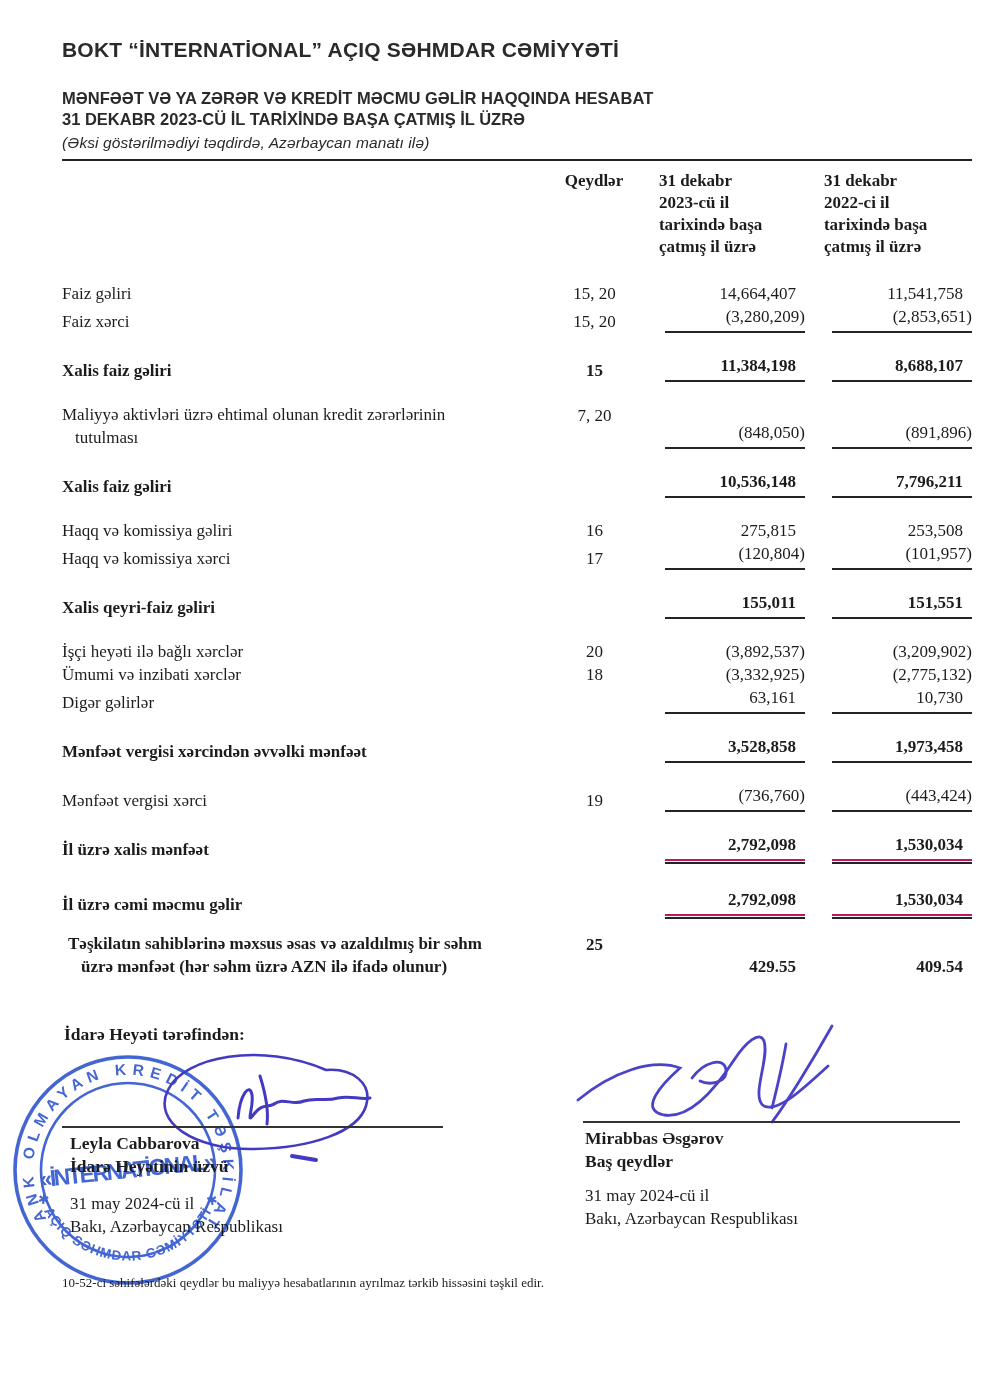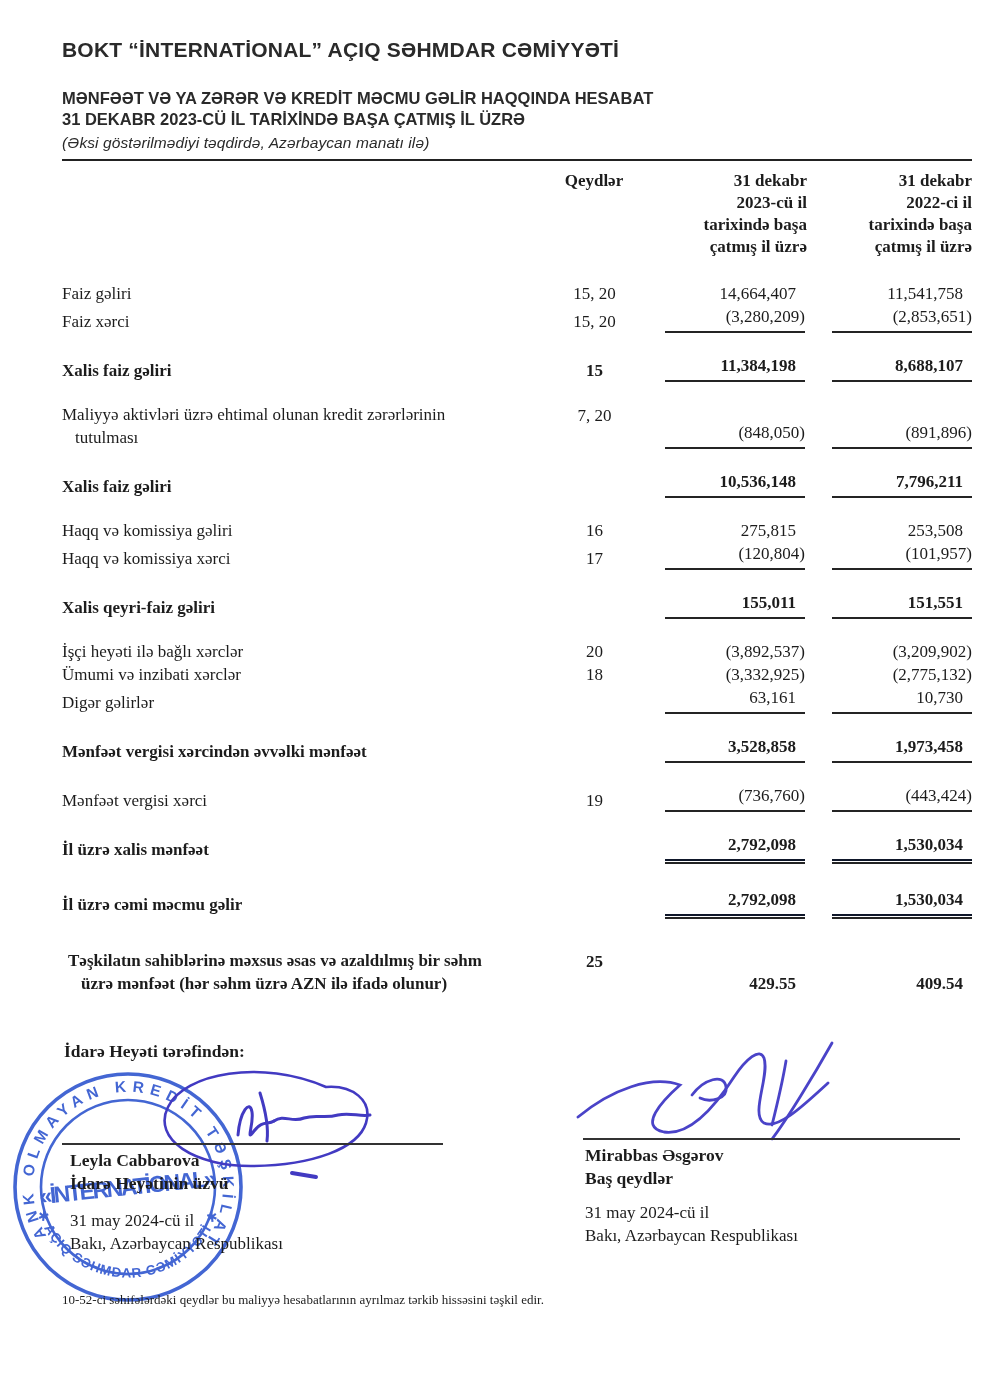--- a/index.html
+++ b/index.html
@@ -14,41 +14,41 @@
   
   .doc-head { font-family:"Liberation Sans","DejaVu Sans",sans-serif; color:#2a2a2a; }
   .company-title { font-size:21px; font-weight:bold; letter-spacing:.2px; margin-top:8px; }
   .report-title  { font-size:16.5px; font-weight:bold; line-height:21px; margin-top:26px; }
   .currency-note { font-size:15.5px; font-style:italic; margin-top:4px; letter-spacing:.1px; }
   .head-rule { border:none; border-top:2.5px solid #222; margin-top:7px; }
 
   
   .thead { display:flex; align-items:flex-start; font-weight:bold; font-size:17px; margin-top:9px; }
   .h-notes { width:85px; margin-left:490px; text-align:center; line-height:22px; }
-  .h-col   { width:150px; text-align:right; white-space:pre-line; line-height:22px; }
+  .h-col   { width:150px; text-align:left; white-space:pre-line; line-height:22px; }
   .h-col.c2023 { margin-left:23px; }
   .h-col.c2022 { margin-left:17px; }
 
   #rows { margin-top:24px; font-size:17px; }
   .trow { display:flex; align-items:flex-end; line-height:23px; }
   .trow.bold { font-weight:bold; }
   .lcell { width:490px; }
   .lcell .l2 { padding-left:13px; }
   .ncell { width:85px; text-align:center; align-self:flex-end; }
   .ncell.top { align-self:flex-start; padding-top:1px; }
   .acell { width:140px; margin-left:28px; text-align:right; position:relative; }
   .acell.second { margin-left:27px; }
   .acell span { display:inline-block; }
   .acell span.noparen { padding-right:9px; }
   .rule-s { border-bottom:2px solid #242424; padding-bottom:3px; }
-  .rule-d { border-bottom:2px solid #0f172a; padding-bottom:3px; }
+  .rule-d { border-bottom:2px solid #be185d; padding-bottom:3px; }
   .rule-d::after { content:""; position:absolute; left:0; right:0; bottom:-5px; border-bottom:2px solid #242424; }
   .trow.ruled + .trow { margin-top:21px; }
   .trow.ruled-d + .trow { margin-top:27px; }
-  #rows .trow:last-child { margin-top:33px; }
+  #rows .trow:last-child { margin-top:16px; }
   #rows .trow:last-child .lcell { padding-left:6px; }
 
   
   .sign-area { position:relative; height:245px; margin-top:46px; font-size:17px; }
   .by-line { position:absolute; left:2px; top:0; font-weight:bold; font-size:17.5px; }
   .sig-line { position:absolute; border-top:2px solid #333; }
   .sig-line.left  { left:0px;  top:102px; width:381px; }
   .sig-line.right { left:521px; top:97px;  width:377px; }
   .sig-name  { position:absolute; font-weight:bold; font-size:17.5px; line-height:23px; }
   .sig-name.left  { left:8px;  top:108px; }

